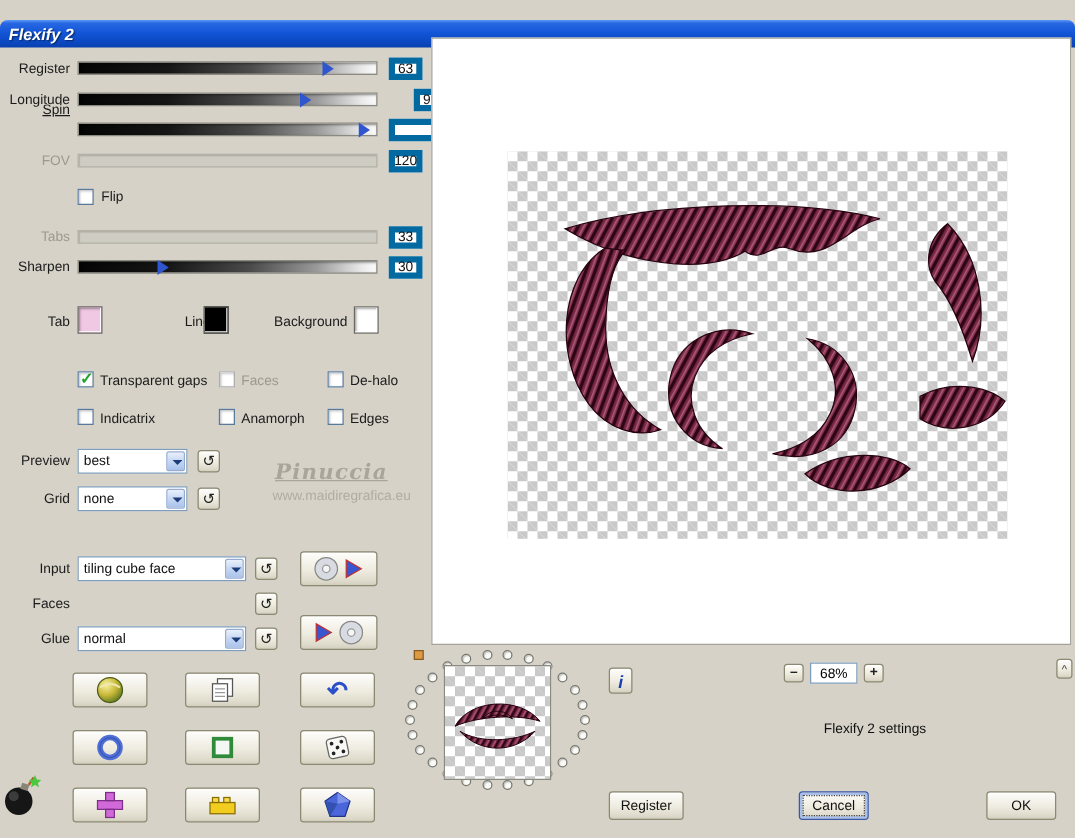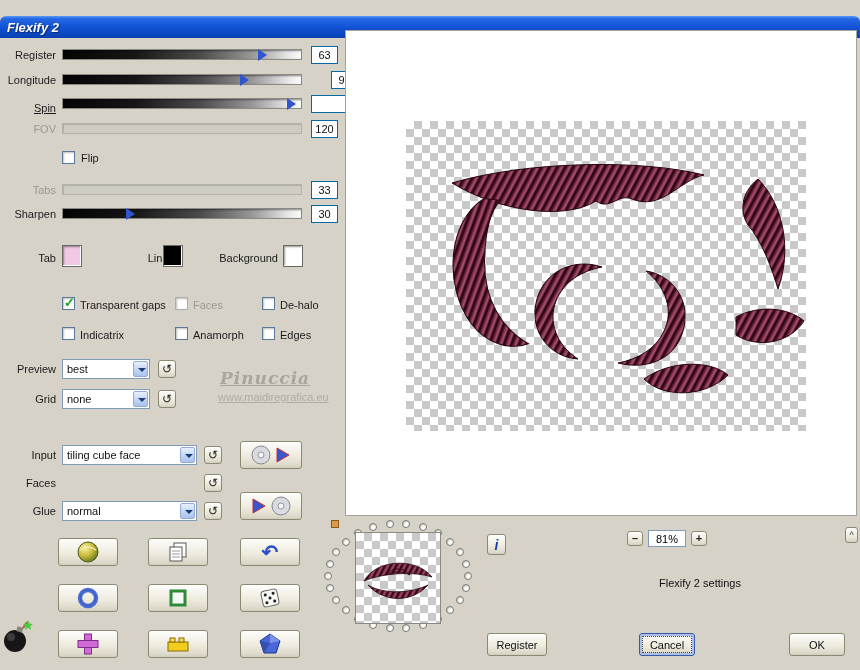--- a/index.html
+++ b/index.html
@@ -16,21 +16,21 @@
   .lbl{position:absolute;font-size:11px;color:#1b1b1b;text-align:right;width:56px;line-height:12px;}
   .lbl.dis{color:#9d998e;}
 
   
   .track{position:absolute;width:240px;height:11px;border:1px solid #8a8a82;
     box-shadow:inset 1px 1px 2px rgba(0,0,0,.45);
     background:linear-gradient(90deg,#040404 0%,#161616 30%,#4c4c4c 58%,#9a9a9a 80%,#e9e9e9 95%,#fbfbfb 100%);}
   .track.dis{background:#cfccc3;border-color:#b4b1a6;box-shadow:inset 1px 1px 1px rgba(0,0,0,.15);}
   .marker{position:absolute;top:-1px;width:0;height:0;border-top:6px solid transparent;
     border-bottom:6px solid transparent;border-left:9px solid #2f55cf;}
-  .valbox{position:absolute;width:27px;height:18px;background:#fff;border:1px solid #0369a1;
+  .valbox{position:absolute;width:27px;height:18px;background:#fff;border:5px solid #0369a1;
     font-size:11px;display:flex;align-items:center;justify-content:center;color:#111;}
 
   
   .cb{position:absolute;width:13px;height:13px;background:#fff;border:1px solid #5a7a9c;
     box-shadow:inset 1px 1px 2px rgba(0,0,0,.25);}
   .cb.checked::after{content:"✓";position:absolute;left:1px;top:-3px;color:#1fa32a;font-size:13px;font-weight:bold;}
   .cblbl{position:absolute;font-size:11px;color:#1b1b1b;line-height:12px;}
   .cblbl.dis{color:#9d998e;}
 
   
@@ -58,21 +58,21 @@
   .preview{position:absolute;left:345px;top:30px;width:512px;height:486px;background:#ffffff;
     border:1px solid #a3a39b;}
   .checker{background-color:#fff;
     background-image:linear-gradient(45deg,#c9c9c9 25%,transparent 25%,transparent 75%,#c9c9c9 75%),
                      linear-gradient(45deg,#c9c9c9 25%,transparent 25%,transparent 75%,#c9c9c9 75%);
     background-position:0 0,8px 8px;background-size:16px 16px;}
   .imgzone{position:absolute;left:60px;top:90px;width:400px;height:310px;}
 
   .watermark1{position:absolute;left:220px;top:368px;width:120px;font-family:"DejaVu Serif",serif;
     font-style:italic;font-weight:bold;font-size:17px;color:#a9a59a;letter-spacing:1px;text-decoration:underline;}
-  .watermark2{position:absolute;left:218px;top:391px;width:140px;font-size:11px;color:#b0aca1;text-decoration:underline;}
+  .watermark2{position:absolute;left:218px;top:391px;width:140px;font-size:11px;color:#b0aca1;}
 
   
   .thumb{position:absolute;left:355px;top:532px;width:86px;height:92px;border:1px solid #8a8a82;}
   .dotring{position:absolute;left:328px;top:523px;width:142px;height:108px;pointer-events:none;}
   .memdot{position:absolute;width:8px;height:8px;border-radius:50%;background:#fbfbf8;
     border:1px solid #77776f;box-shadow:inset 1px 1px 1px rgba(0,0,0,.2);pointer-events:auto;}
   .memmark{position:absolute;left:331px;top:520px;width:8px;height:8px;background:#dd9a42;border:1px solid #8a5a20;}
 
   .infobtn{left:487px;top:534px;width:19px;height:21px;font-family:"DejaVu Serif",serif;
     font-style:italic;font-weight:bold;font-size:14px;color:#1a3fb0;}
@@ -98,21 +98,21 @@
     <div class="marker" style="left:195px;"></div>
   </div>
   <div class="valbox" style="left:311px;top:46px;">63</div>
 
   <div class="lbl" style="left:0;top:74px;">Longitude</div>
   <div class="track" style="left:62px;top:74px;">
     <div class="marker" style="left:177px;"></div>
   </div>
   <div class="valbox" style="left:311px;top:71px;margin-left:20px;">99</div>
 
-  <div class="lbl" style="left:0;top:102px;text-decoration:underline;">Spin</div>
+  <div class="lbl" style="left:0;top:82px;text-decoration:underline;">Spin</div>
   <div class="track" style="left:62px;top:98px;">
     <div class="marker" style="left:224px;"></div>
   </div>
   <div class="valbox" style="left:311px;top:95px;padding-left:44px;">170</div>
 
   <div class="lbl dis" style="left:0;top:123px;">FOV</div>
   <div class="track dis" style="left:62px;top:123px;"></div>
   <div class="valbox" style="left:311px;top:120px;">120</div>
 
   <div class="cb" style="left:62px;top:151px;"></div>
@@ -361,21 +361,21 @@
     </svg>
   </div>
 
   <div class="btn3d infobtn">
     <span>i</span>
   </div>
 
   <div class="btn3d zoombtn" style="left:627px;top:531px;">
     <span>–</span>
   </div>
-  <div class="zoomval">81%</div>
+  <div class="zoomval">68%</div>
   <div class="btn3d zoombtn" style="left:691px;top:531px;">
     <span>+</span>
   </div>
 
   <div class="btn3d caretbtn">
     <span>^</span>
   </div>
 
   <div class="statustext">Flexify 2 settings</div>
 

